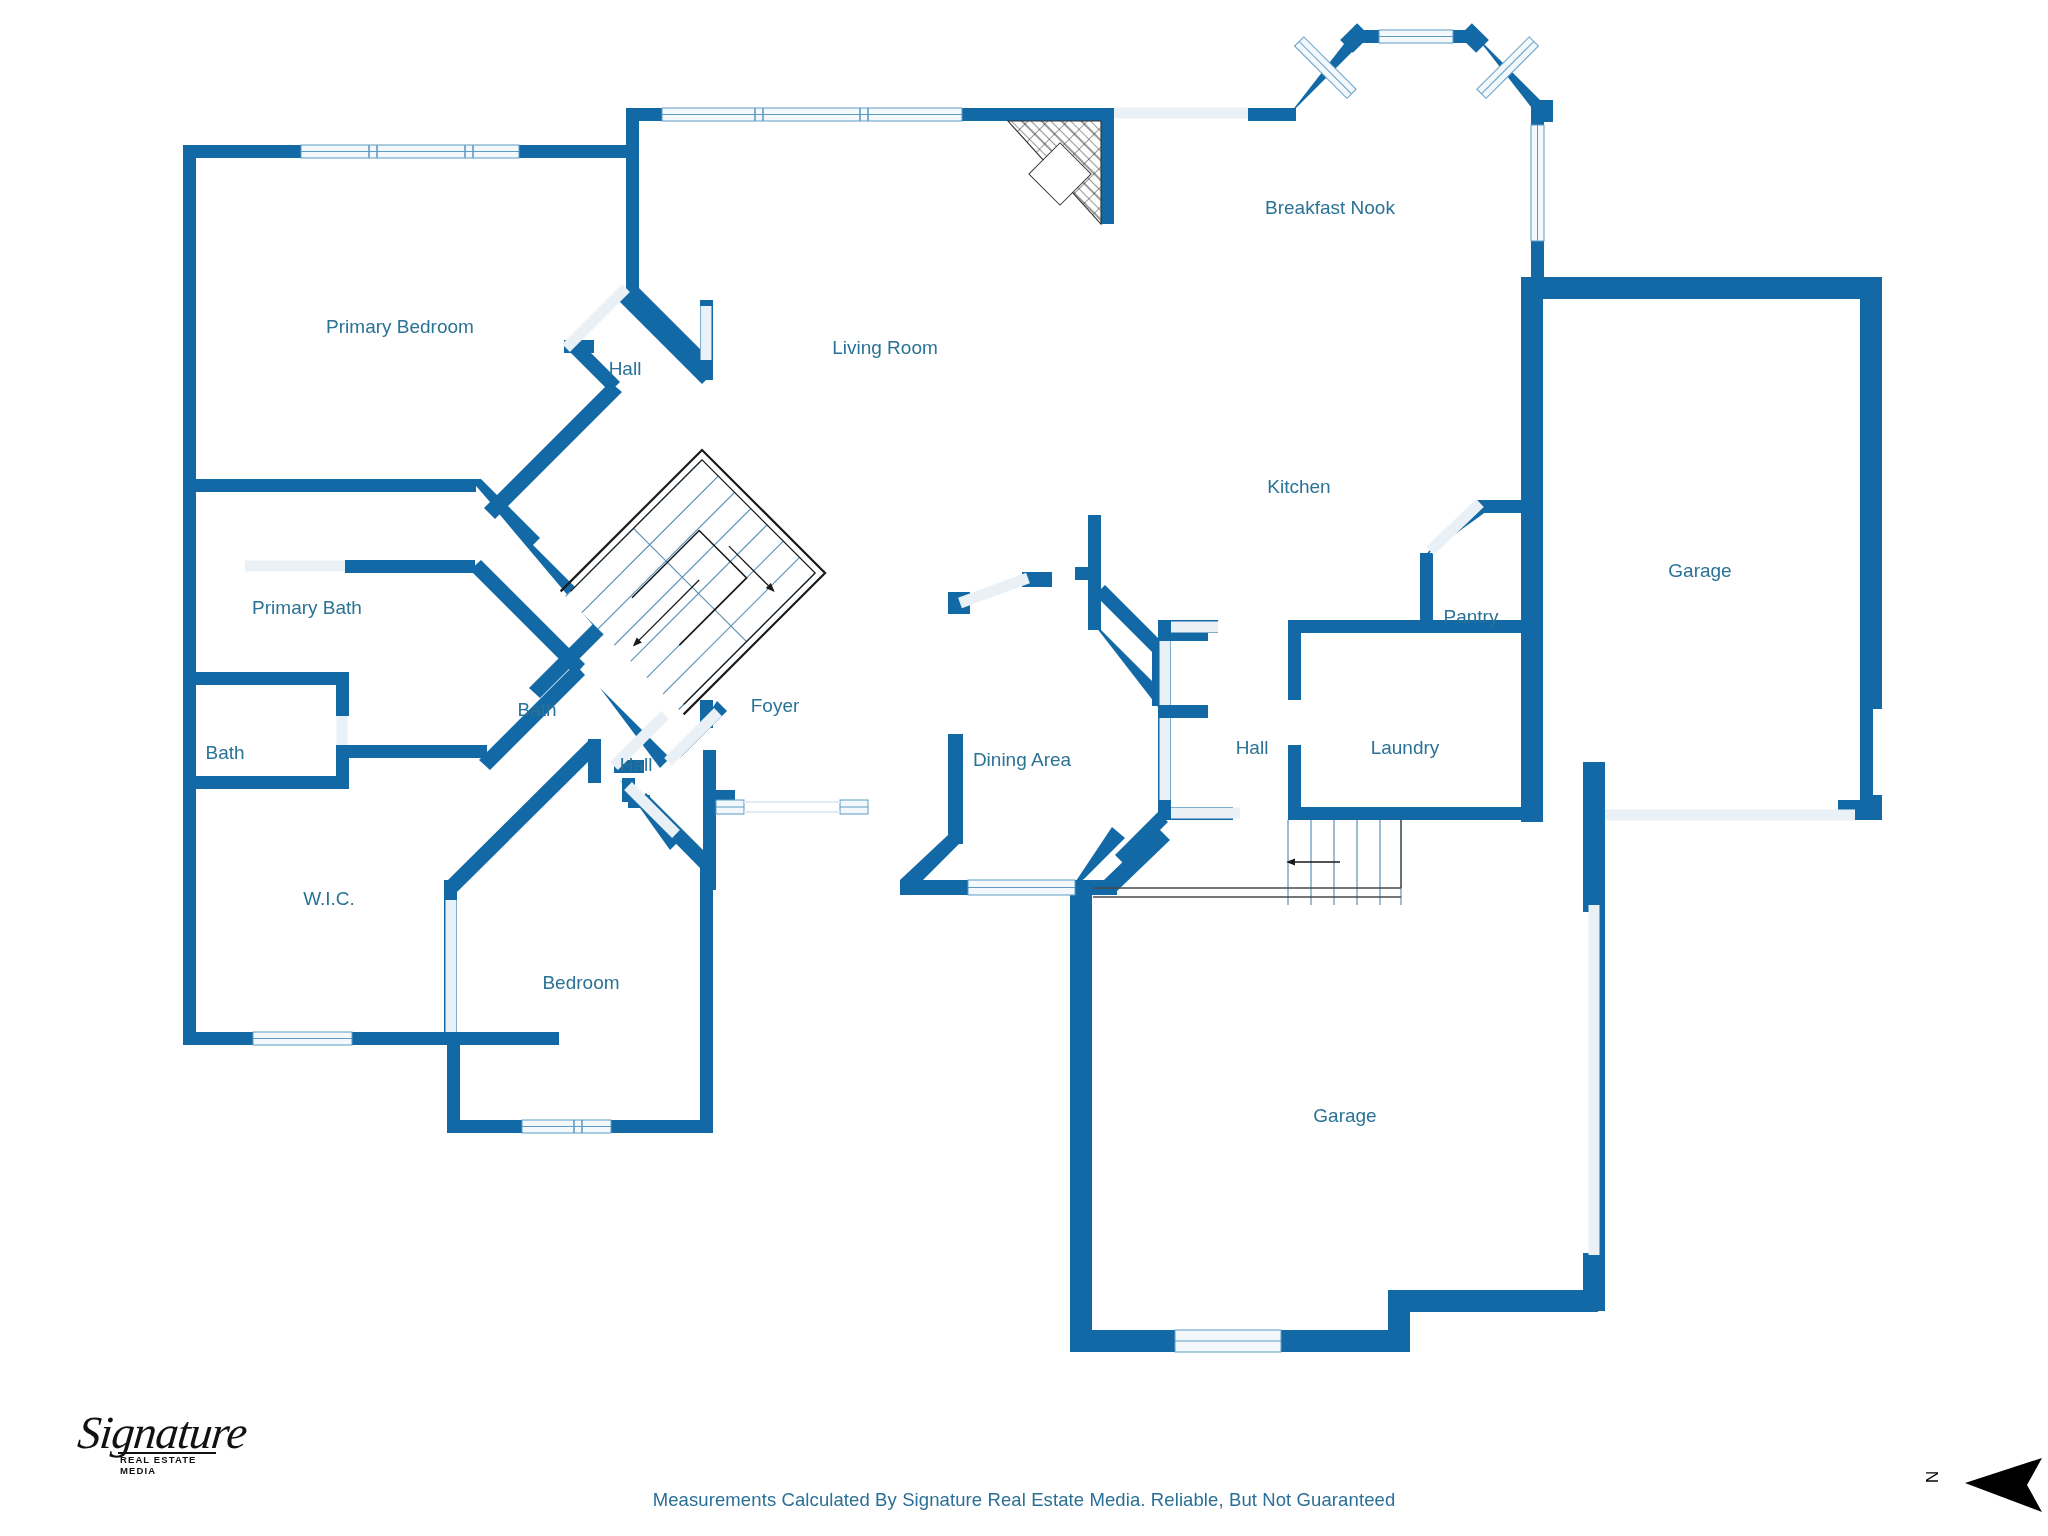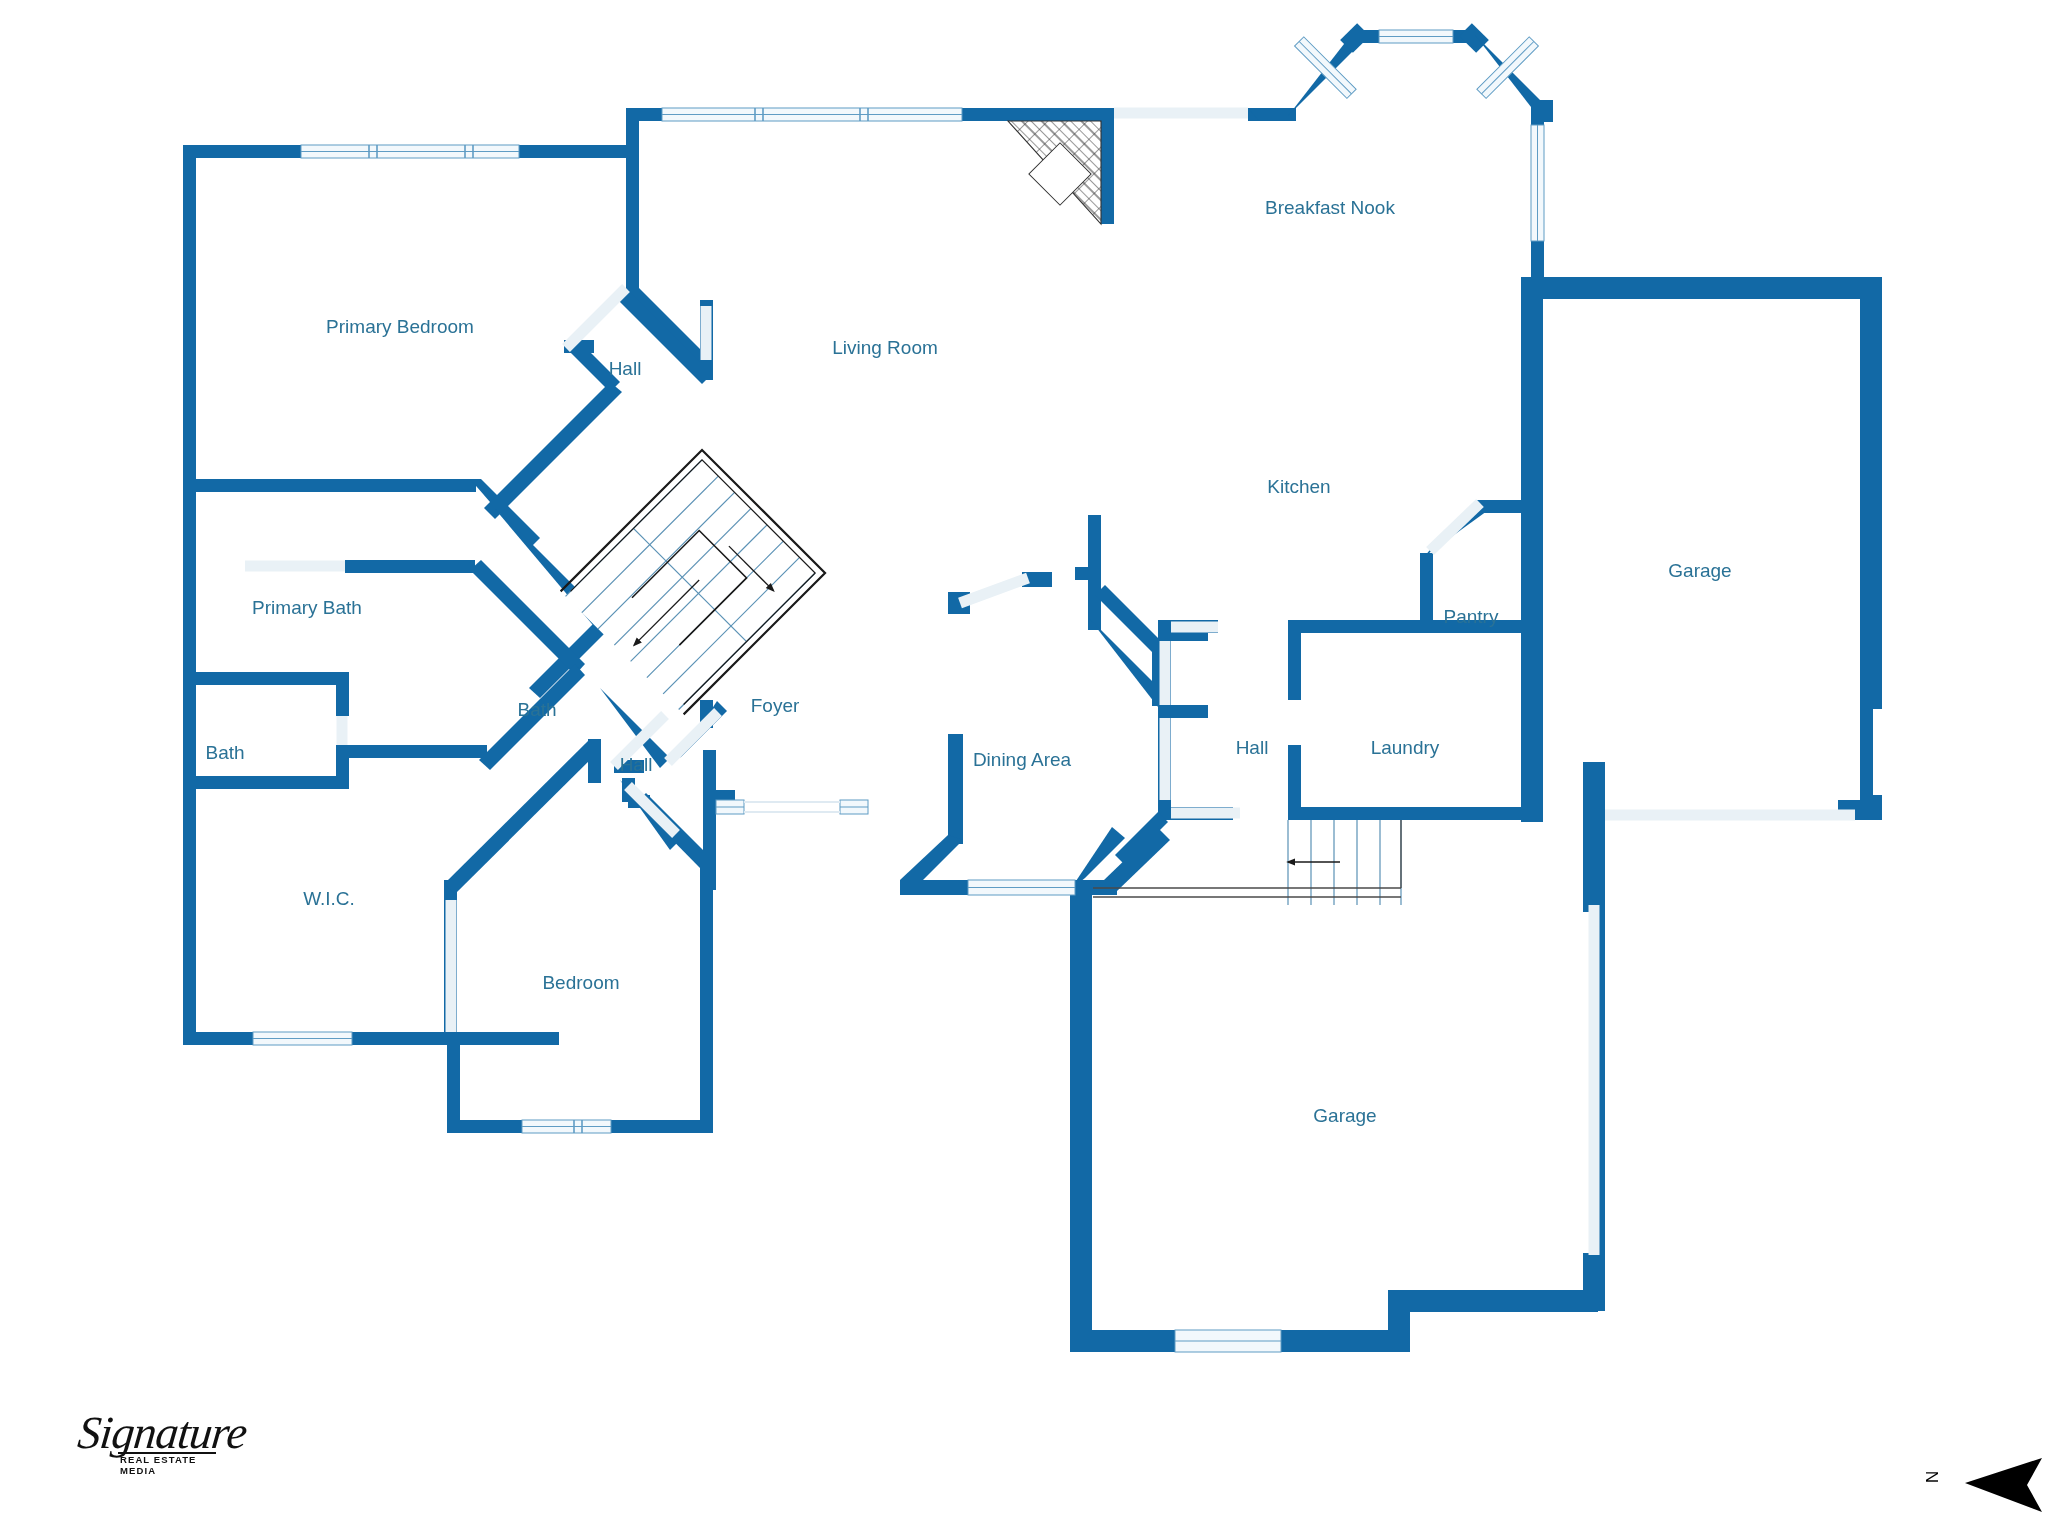--- a/index.html
+++ b/index.html
@@ -424,14 +424,15 @@
     <span class="brand-sub">REAL ESTATE MEDIA</span>
   </div>
 
   <div class="north-group">
     <span class="north-letter">N</span>
     <svg width="110" height="60" viewBox="0 0 110 60" style="position:absolute;left:22px;top:0;">
       <polygon points="95,3 18,28 95,57 80,30" fill="#000000"></polygon>
     </svg>
   </div>
 
+  <div class="footer-note">Measurements Calculated By Signature Real Estate Media. Reliable, But Not Guaranteed</div>
 
 </div>
 
 </body></html>

